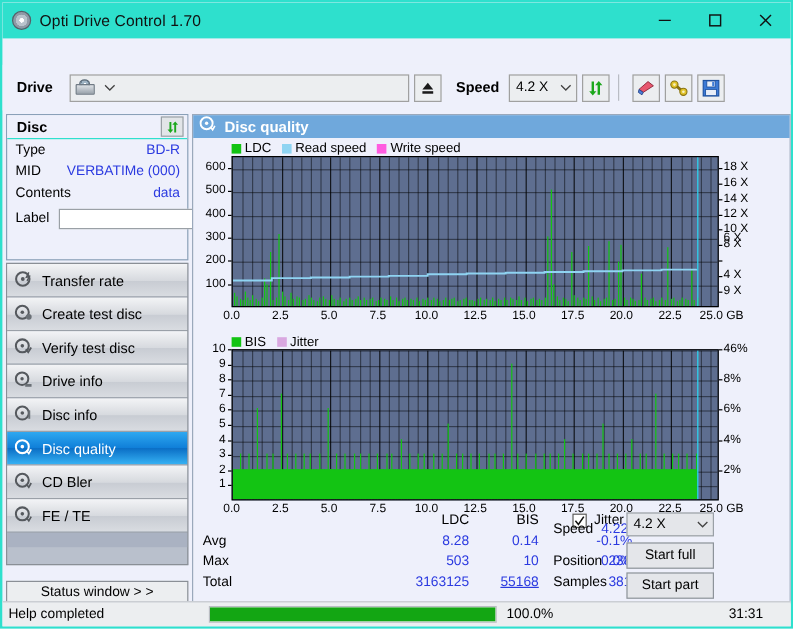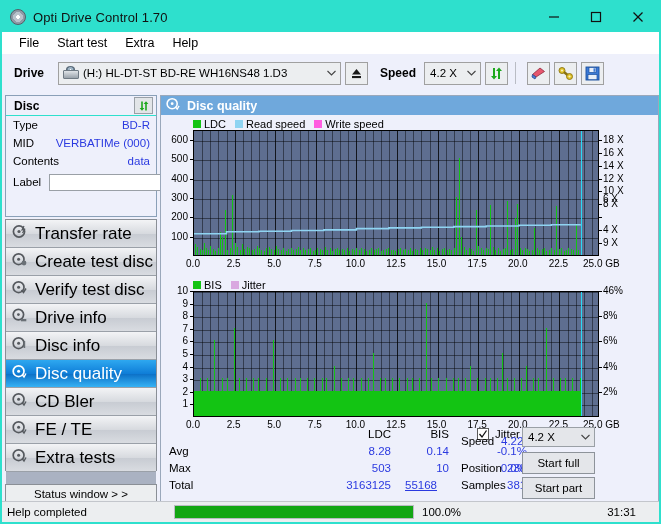--- a/index.html
+++ b/index.html
@@ -139,21 +139,21 @@
 
   
   #nav {
     position: absolute; left: 3px; top: 217px; width: 152px; height: 252px;
     border: 1px solid #8a8f96; background: #b9c0cc;
   }
   .nav-item {
     height: 28px; display: flex; align-items: center;
     background: linear-gradient(#f3f4f6, #d6d9de 52%, #c8ccd3 53%, #d9dce1);
     border-bottom: 1px solid #9aa0a8;
-    padding-left: 6px; font-size: 17px; color: #000;
+    padding-left: 6px; font-size: 12px; color: #000;
   }
   .nav-item.sel {
     background: linear-gradient(#2ea8f0, #0f7ed8 50%, #0b6fc6 51%, #36b2f4);
     color: #ffffff;
   }
   .nav-item .lbl { margin-left: 8px; }
   #nav-spacer { height: 12px; background: #aab2c2; }
 
   #status-window-btn {
     position: absolute; left: 3px; top: 482px; width: 152px; height: 19px;
@@ -268,35 +268,28 @@
       </div>
       <div class="win-btn">
         <svg width="12" height="12" viewBox="0 0 12 12">
             <line x1="1.5" y1="1.5" x2="10.5" y2="10.5" stroke="#111" stroke-width="1.2"></line>
             <line x1="10.5" y1="1.5" x2="1.5" y2="10.5" stroke="#111" stroke-width="1.2"></line>
           </svg>
       </div>
     </div>
   </div>
 
-  <div id="menubar">
-    <div class="menu-item">File</div>
-    <div class="menu-item">Start test</div>
-    <div class="menu-item">Extra</div>
-    <div class="menu-item">Help</div>
-  </div>
 
   <div id="drivebar">
     <div id="drive-label">Drive</div>
     <div id="drive-combo">
       <div class="drv-icon">
         <div class="disc"></div>
           <div class="body"></div>
       </div>
-      <div class="txt">(H:)  HL-DT-ST BD-RE  WH16NS48 1.D3</div>
       <div class="combo-arrow">
         <svg width="9" height="6" viewBox="0 0 9 6">
             <path d="M0.5 1 L4.5 5 L8.5 1" fill="none" stroke="#444" stroke-width="1.1"></path>
           </svg>
       </div>
     </div>
     <div class="tb-btn">
       <svg width="13" height="13" viewBox="0 0 13 13">
           <path d="M6.5 2 L11 7.5 L2 7.5 Z" fill="#1a1a1a"></path>
           <rect x="2" y="9" width="9" height="2.1" fill="#1a1a1a"></rect>
@@ -452,30 +445,20 @@
     </div>
     <div class="nav-item">
       <span>
         <svg width="15" height="15" viewBox="0 0 15 15">
             <circle cx="6.6" cy="7.2" r="5.4" fill="none" stroke="#55595e" stroke-width="1.7"></circle>
             <circle cx="6.6" cy="7.2" r="1.5" fill="#55595e"></circle>
             <path d="M10 10.5 L12 13 L14 9.5" stroke="#55595e" stroke-width="1.4" fill="none"></path>
           </svg>
       </span>
       <span class="lbl">FE / TE</span>
-    </div>
-    <div class="nav-item">
-      <span>
-        <svg width="15" height="15" viewBox="0 0 15 15">
-            <circle cx="6.6" cy="7.2" r="5.4" fill="none" stroke="#55595e" stroke-width="1.7"></circle>
-            <circle cx="6.6" cy="7.2" r="1.5" fill="#55595e"></circle>
-            <path d="M10 10.5 L12 13 L14 9.5" stroke="#55595e" stroke-width="1.4" fill="none"></path>
-          </svg>
-      </span>
-      <span class="lbl">Extra tests</span>
     </div>
     <div id="nav-spacer"></div>
   </div>
 
   <div id="status-window-btn">Status window &gt; &gt;</div>
 
   <div id="main">
     <div id="main-head">
       <span>
         <svg width="14" height="14" viewBox="0 0 15 15">
@@ -1071,21 +1054,21 @@
       <div class="st-val" style="left:238px; top:19px; width:50px;">0.14</div>
       <div class="st-val" style="left:296px; top:19px; width:70px;">-0.1%</div>
 
       <div class="st-label" style="left:8px; top:36px;">Max</div>
       <div class="st-val" style="left:170px; top:36px; width:60px;">503</div>
       <div class="st-val" style="left:238px; top:36px; width:50px;">10</div>
       <div class="st-val" style="left:296px; top:36px; width:70px;">0.0%</div>
 
       <div class="st-label" style="left:8px; top:53px;">Total</div>
       <div class="st-val" style="left:150px; top:53px; width:80px;">3163125</div>
-      <div class="st-val" style="left:220px; top:53px; width:56px;text-decoration:underline;">55168</div>
+      <div class="st-val" style="left:232px; top:53px; width:56px;text-decoration:underline;">55168</div>
 
       <div class="st-label" style="left:300px; top:9px;">Speed</div>
       <div class="st-val" style="left:296px; top:9px; width:96px; text-align:left; padding-left:44px;">4.22 X</div>
 
       <div class="st-label" style="left:300px; top:36px;">Position</div>
       <div class="st-val" style="left:296px; top:36px; width:110px; text-align:left; padding-left:50px;">23862 MB</div>
 
       <div class="st-label" style="left:300px; top:53px;">Samples</div>
       <div class="st-val" style="left:296px; top:53px; width:110px; text-align:left; padding-left:50px;">381758</div>
 

